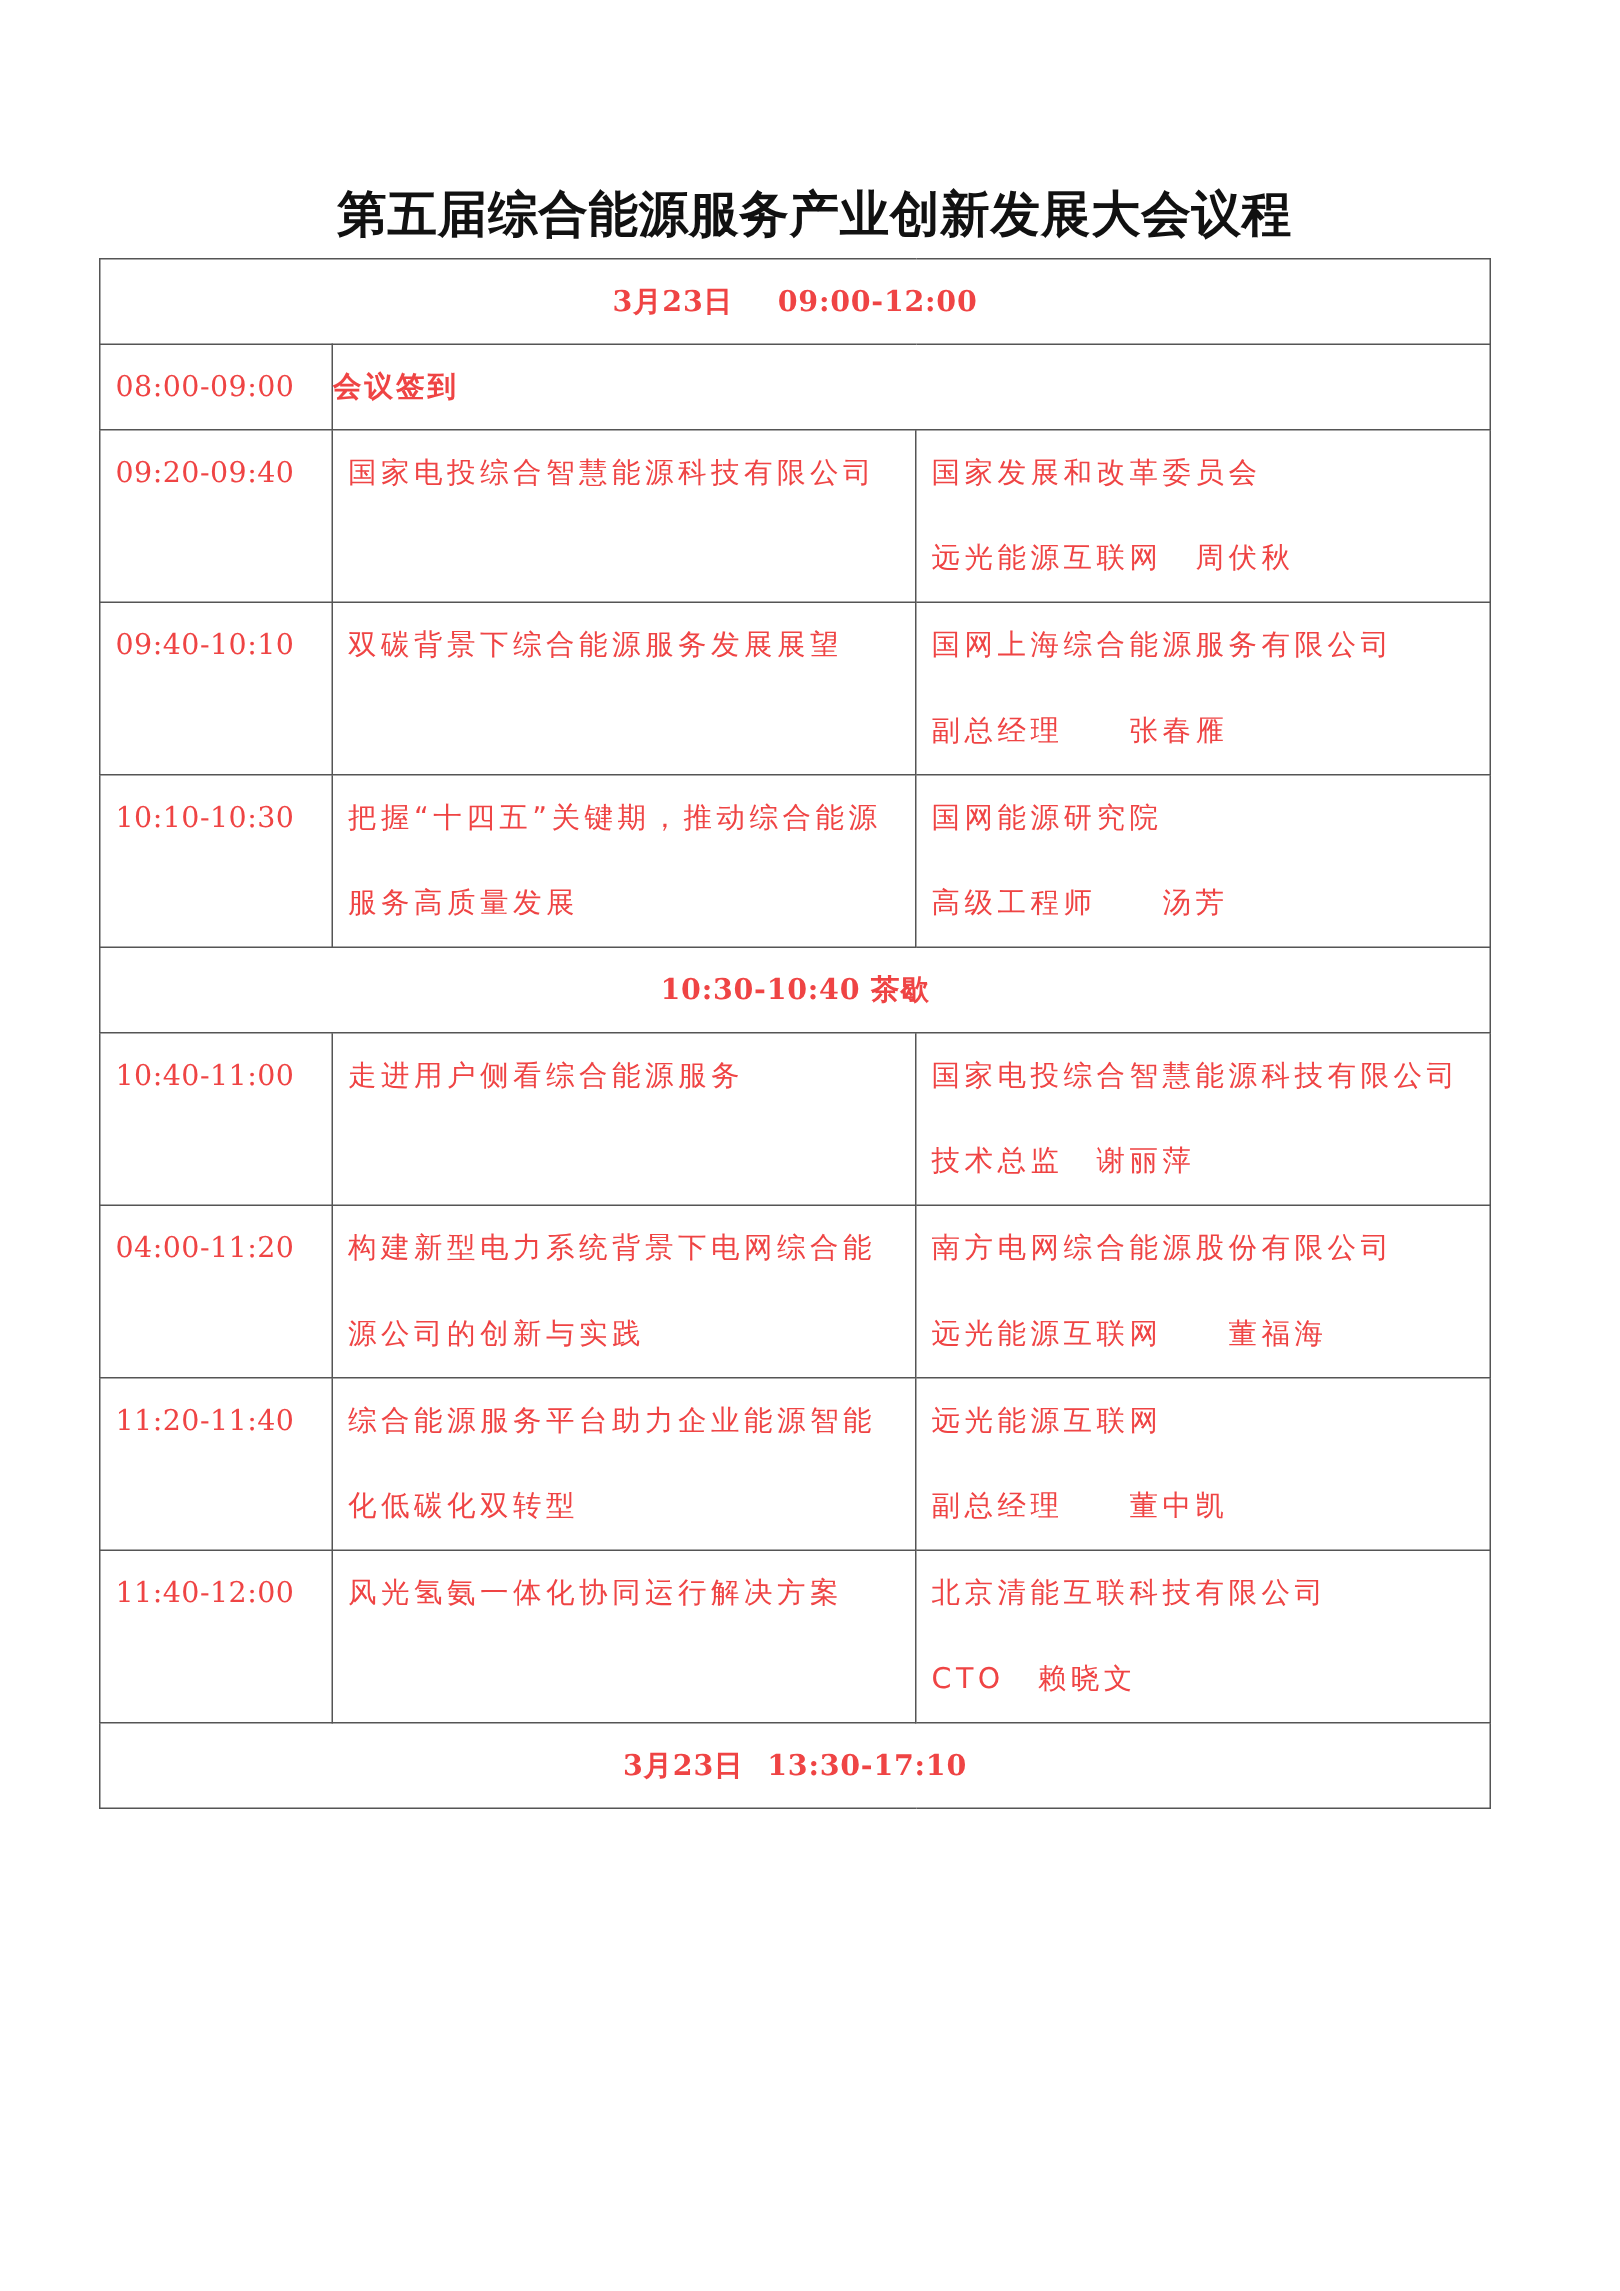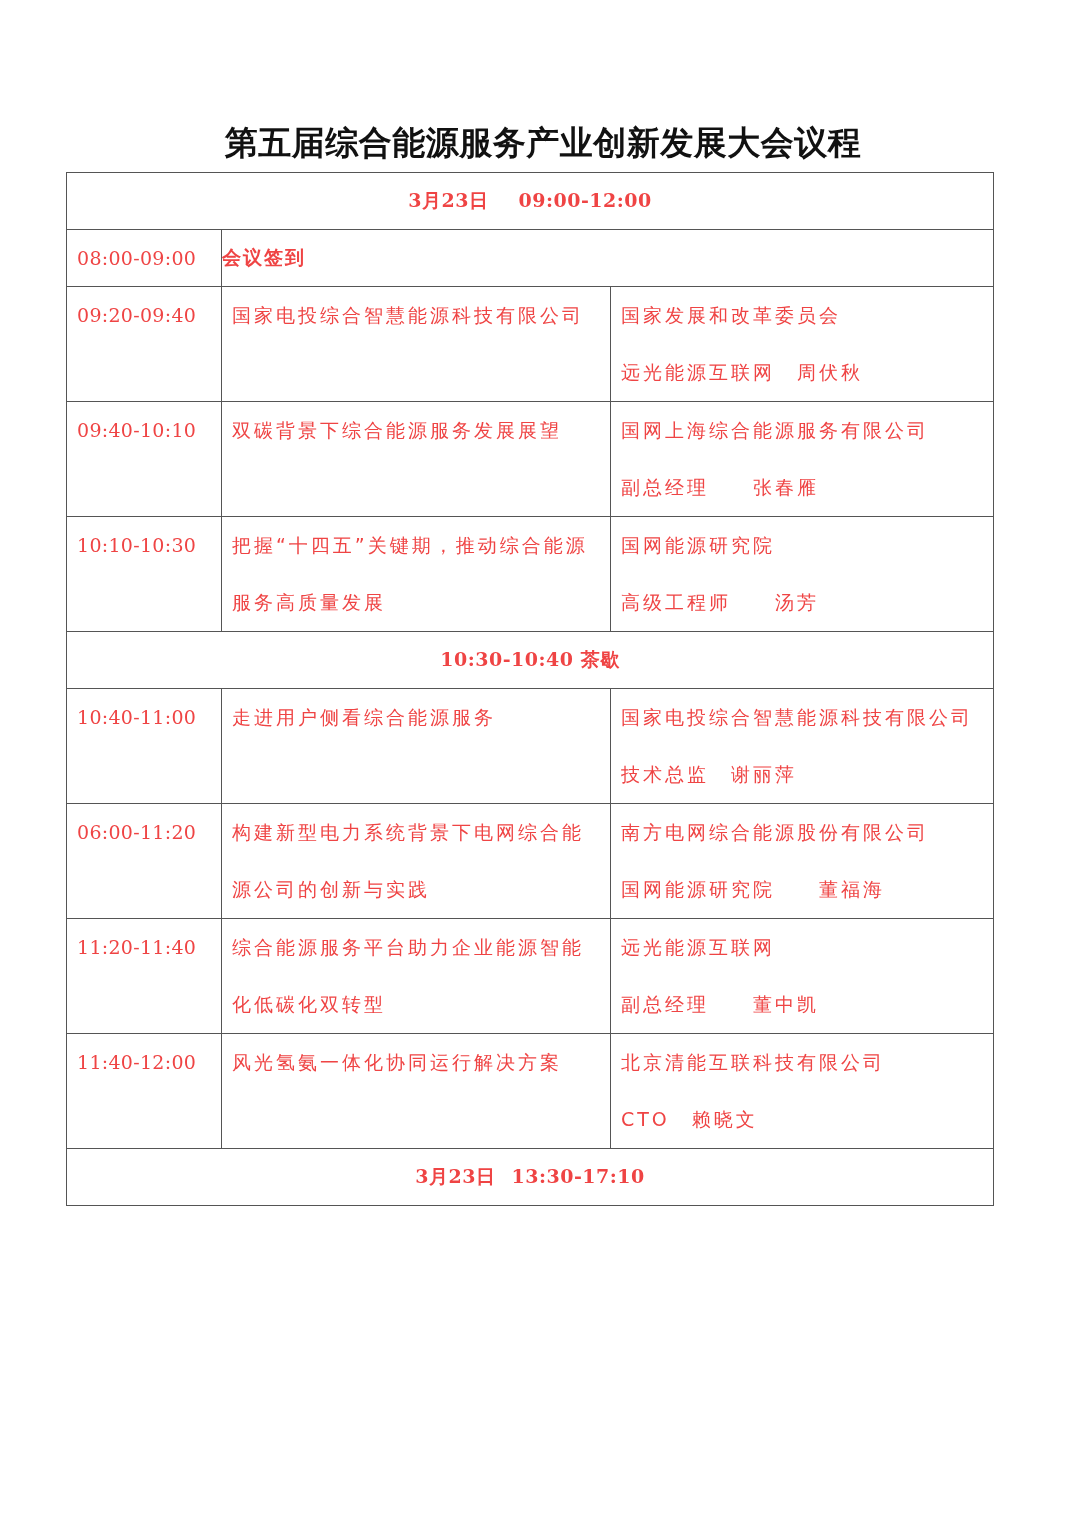--- a/index.html
+++ b/index.html
@@ -171,28 +171,28 @@
       <td class="topic-cell">
           <span class="txt">走进用户侧看综合能源服务</span>
         </td>
       <td class="speaker-cell">
         <span class="line">国家电投综合智慧能源科技有限公司</span>
         <span class="line">技术总监　谢丽萍</span>
       </td>
     </tr>
     <tr class="row-h115">
       <td class="time-cell">
-          <span class="txt">06:00-11:20</span>
+          <span class="txt">04:00-11:20</span>
         </td>
       <td class="topic-cell">
           <span class="txt">构建新型电力系统背景下电网综合能源公司的创新与实践</span>
         </td>
       <td class="speaker-cell">
         <span class="line">南方电网综合能源股份有限公司</span>
-        <span class="line">国网能源研究院　　董福海</span>
+        <span class="line">远光能源互联网　　董福海</span>
       </td>
     </tr>
     <tr class="row-h115">
       <td class="time-cell">
           <span class="txt">11:20-11:40</span>
         </td>
       <td class="topic-cell">
           <span class="txt">综合能源服务平台助力企业能源智能化低碳化双转型</span>
         </td>
       <td class="speaker-cell">

